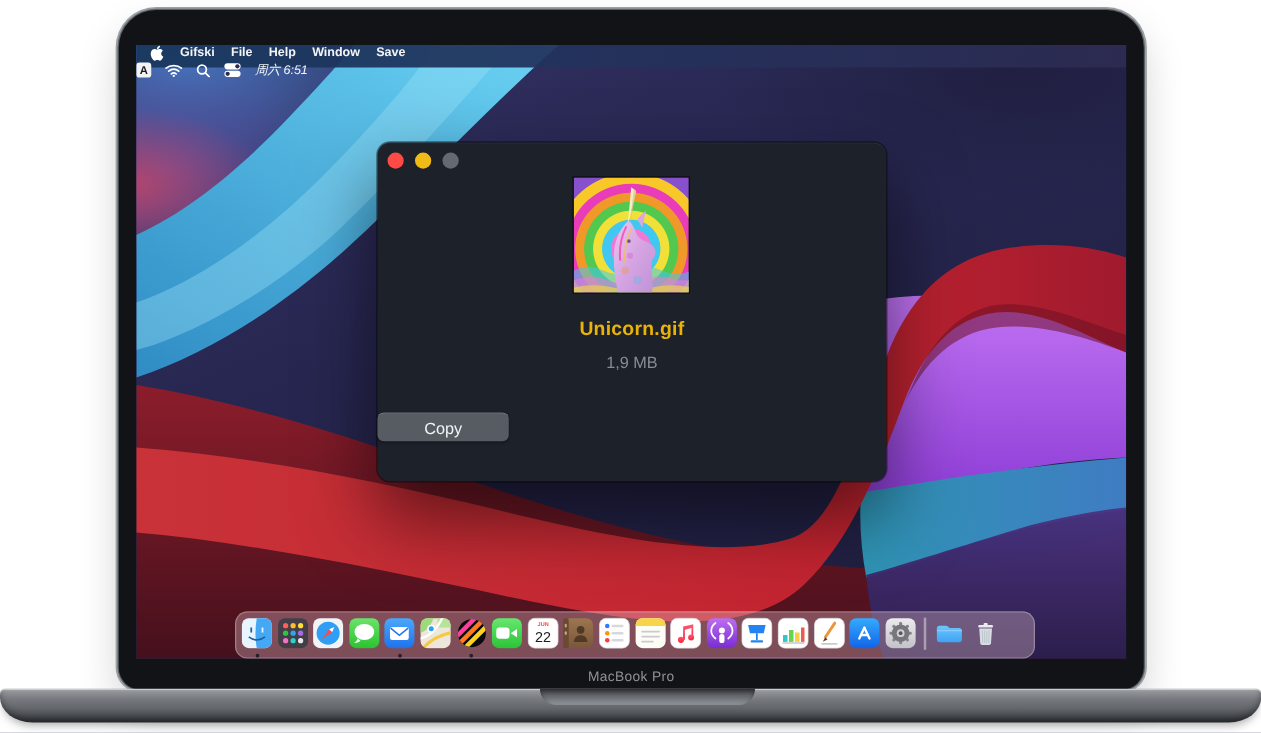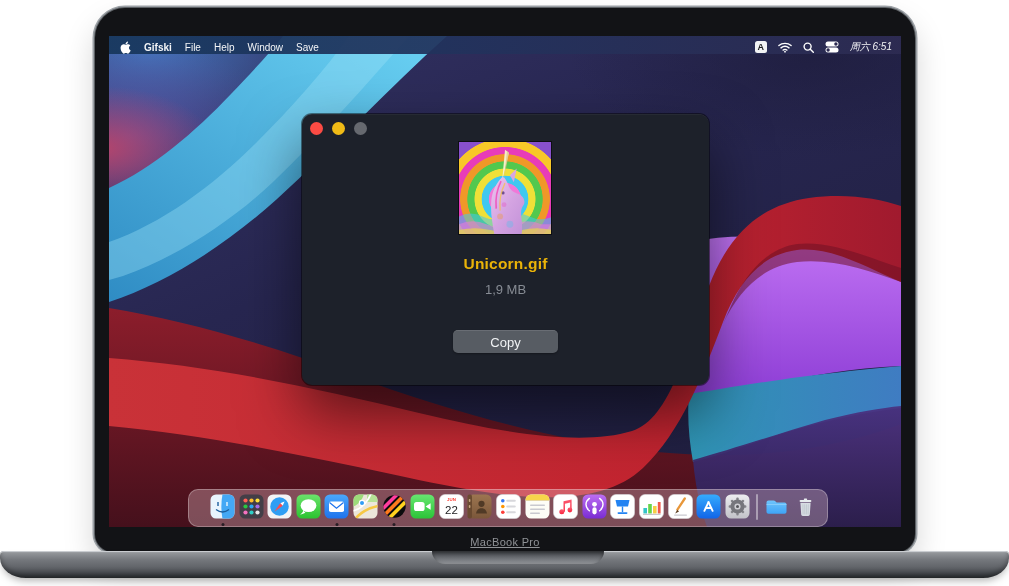--- a/index.html
+++ b/index.html
@@ -4,62 +4,62 @@
 <style>
   html,body{margin:0;padding:0;background:#fff;}
   .stage{position:relative;width:1009px;height:586px;background:#fff;overflow:hidden;
          font-family:"Liberation Sans",sans-serif;-webkit-font-smoothing:antialiased;}
   
   .shell{position:absolute;left:95px;top:8px;width:820px;height:544px;background:#121316;
          border-radius:30px 30px 18px 18px;
          box-shadow:0 0 0 1px #5d6165,0 0 0 2.5px #9ba0a5,0 16px 32px rgba(0,0,0,.18);}
   .display{position:absolute;left:14px;top:28px;width:792px;height:491px;overflow:hidden;background:#23224a;}
   .bezel-label{position:absolute;left:0;right:0;bottom:4px;text-align:center;font-size:11px;
-               letter-spacing:.3px;color:#8f9296;text-decoration:underline;}
+               letter-spacing:.3px;color:#8f9296;}
   .base{position:absolute;left:0;top:551px;width:1009px;height:27px;
         background:linear-gradient(180deg,#aaadb1 0%,#8f9296 10%,#75787d 32%,#63666b 58%,#484b50 82%,#323539 100%);
         border-radius:4px 4px 26px 26px / 4px 4px 20px 20px;
         box-shadow:inset 0 1px 0 #c9ccd0,inset 0 -3px 5px rgba(0,0,0,.35),0 5px 8px -3px rgba(0,0,0,.35);}
   .notch{position:absolute;left:432px;top:0;width:172px;height:13px;
          background:linear-gradient(180deg,#45484d 0%,#6d7075 55%,#94979b 100%);
          border-radius:0 0 13px 13px;box-shadow:inset 0 2px 4px rgba(0,0,0,.45);}
   
   .wall{position:absolute;inset:0;}
   
-  .menubar{position:absolute;left:0;top:0;width:100%;height:18px;display:flex;align-items:flex-end;
+  .menubar{position:absolute;left:0;top:0;width:100%;height:18px;display:flex;align-items:flex-start;
            justify-content:space-between;background:linear-gradient(90deg,rgba(24,56,94,.95),rgba(34,50,92,.93) 45%,rgba(45,43,82,.95));
-           color:#fff;font-size:10px;}
+           color:#fff;font-size:10px;flex-direction:column;}
   .mb-left{display:flex;align-items:center;gap:13px;padding-left:11px;}
-  .mb-left .menu{opacity:.95;}
+  .mb-left .menu{opacity:.95;font-weight:bold;}
   .menu.app{font-weight:bold;}
   .mb-right{display:flex;align-items:center;gap:11px;padding-right:9px;}
   .inputsrc{width:12px;height:12px;background:#f2f3f4;border-radius:2.5px;color:#1b1b1d;
             font-size:9px;font-weight:bold;display:flex;align-items:center;justify-content:center;line-height:1;}
   .clock{font-size:10px;white-space:nowrap;opacity:.95;font-style:italic;}
   
   .win{position:absolute;left:193px;top:78px;width:407px;height:271px;background:#1d212a;
        border-radius:10px;box-shadow:0 28px 60px rgba(0,0,0,.55),0 0 0 1px rgba(0,0,0,.45),inset 0 0.5px 0 rgba(255,255,255,.09);}
   .tl-row{position:absolute;left:8px;top:8px;display:flex;gap:9px;}
   .tl{width:13px;height:13px;border-radius:50%;}
   .tl.close{background:#fb4b44;}
   .tl.min{background:#f0bb16;}
   .tl.zoom{background:#66696f;}
   .thumb{position:absolute;left:156px;top:27px;width:94px;height:94px;border:1px solid rgba(0,0,0,.55);
          box-sizing:border-box;}
   .fname{position:absolute;left:0;right:0;top:141px;text-align:center;color:#eab308;
          font-size:15.5px;font-weight:bold;letter-spacing:.2px;}
   .fsize{position:absolute;left:0;right:0;top:168px;text-align:center;color:#878c94;font-size:13px;}
-  .btn-row{position:absolute;left:0;right:0;top:216px;display:flex;justify-content:center;gap:15px;}
+  .btn-row{position:absolute;left:0;right:0;top:216px;display:flex;gap:15px;}
   .btn{width:105px;height:23px;background:#575c63;border:none;border-radius:5px;color:#f1f3f5;
        font-size:13px;font-family:"Liberation Sans",sans-serif;line-height:23px;text-align:center;
        box-shadow:inset 0 0.5px 0 rgba(255,255,255,.22),0 1px 2px rgba(0,0,0,.3);}
   
   .dock{position:absolute;left:79px;top:453px;width:640px;height:38px;box-sizing:border-box;
         background:rgba(233,196,205,.34);border:1px solid rgba(255,255,255,.28);border-radius:10px;
-        display:flex;align-items:flex-start;gap:3.6px;padding:4px 7px 0 21px;}
+        display:flex;align-items:flex-start;gap:3.6px;padding:4px 7px 0 4px;}
   .di{width:25px;height:25px;position:relative;flex:0 0 auto;}
   .di svg{display:block;}
   .run-dot{position:absolute;left:50%;bottom:-7px;transform:translateX(-50%);width:3px;height:3px;
            border-radius:50%;background:rgba(25,22,28,.85);}
   .dock-divider{width:1.5px;height:26px;background:rgba(255,255,255,.42);border-radius:1px;margin:0 3px;align-self:flex-start;}
 </style>
 </head>
 <body>
 
 <div class="stage">

